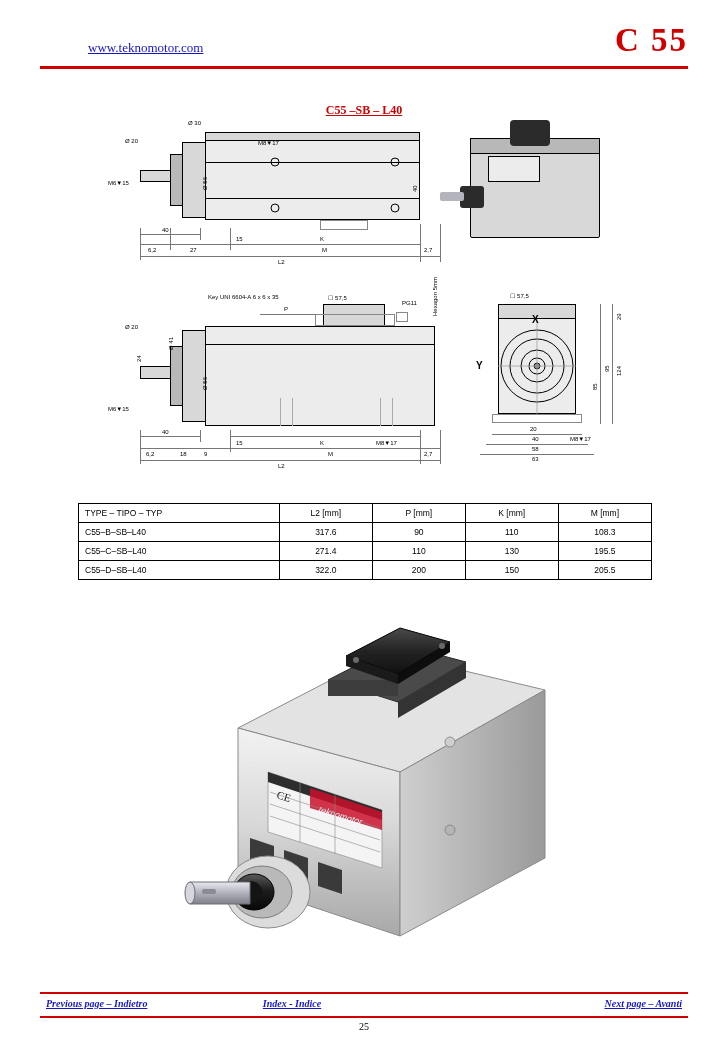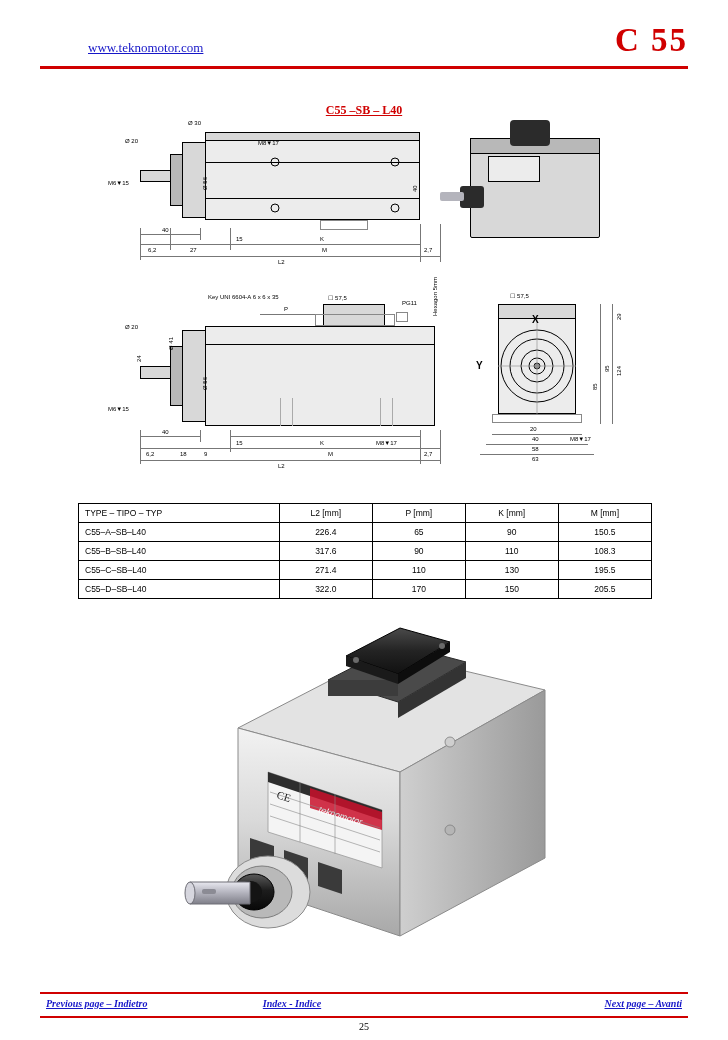--- a/index.html
+++ b/index.html
@@ -331,44 +331,37 @@
     <tr>
       <th class="first">TYPE – TIPO –  TYP</th>
       <th class="num">L2 [mm]</th>
       <th class="num">P [mm]</th>
       <th class="num">K [mm]</th>
       <th class="num">M [mm]</th>
     </tr>
   </thead>
   <tbody>
     <tr>
-      <td class="first">C55–A–SB–L40</td>
-      <td class="num">226.4</td>
-      <td class="num">65</td>
-      <td class="num">90</td>
-      <td class="num">150.5</td>
-    </tr>
-    <tr>
       <td class="first">C55–B–SB–L40</td>
       <td class="num">317.6</td>
       <td class="num">90</td>
       <td class="num">110</td>
       <td class="num">108.3</td>
     </tr>
     <tr>
       <td class="first">C55–C–SB–L40</td>
       <td class="num">271.4</td>
       <td class="num">110</td>
       <td class="num">130</td>
       <td class="num">195.5</td>
     </tr>
     <tr>
       <td class="first">C55–D–SB–L40</td>
       <td class="num">322.0</td>
-      <td class="num">170</td>
+      <td class="num">200</td>
       <td class="num">150</td>
       <td class="num">205.5</td>
     </tr>
   </tbody>
 </table>
 
 <div class="photo-area">
   <svg width="420" height="350" viewBox="0 0 420 350">
     <defs>
       <linearGradient id="bodyGrad" x1="0" y1="0" x2="0" y2="1">

